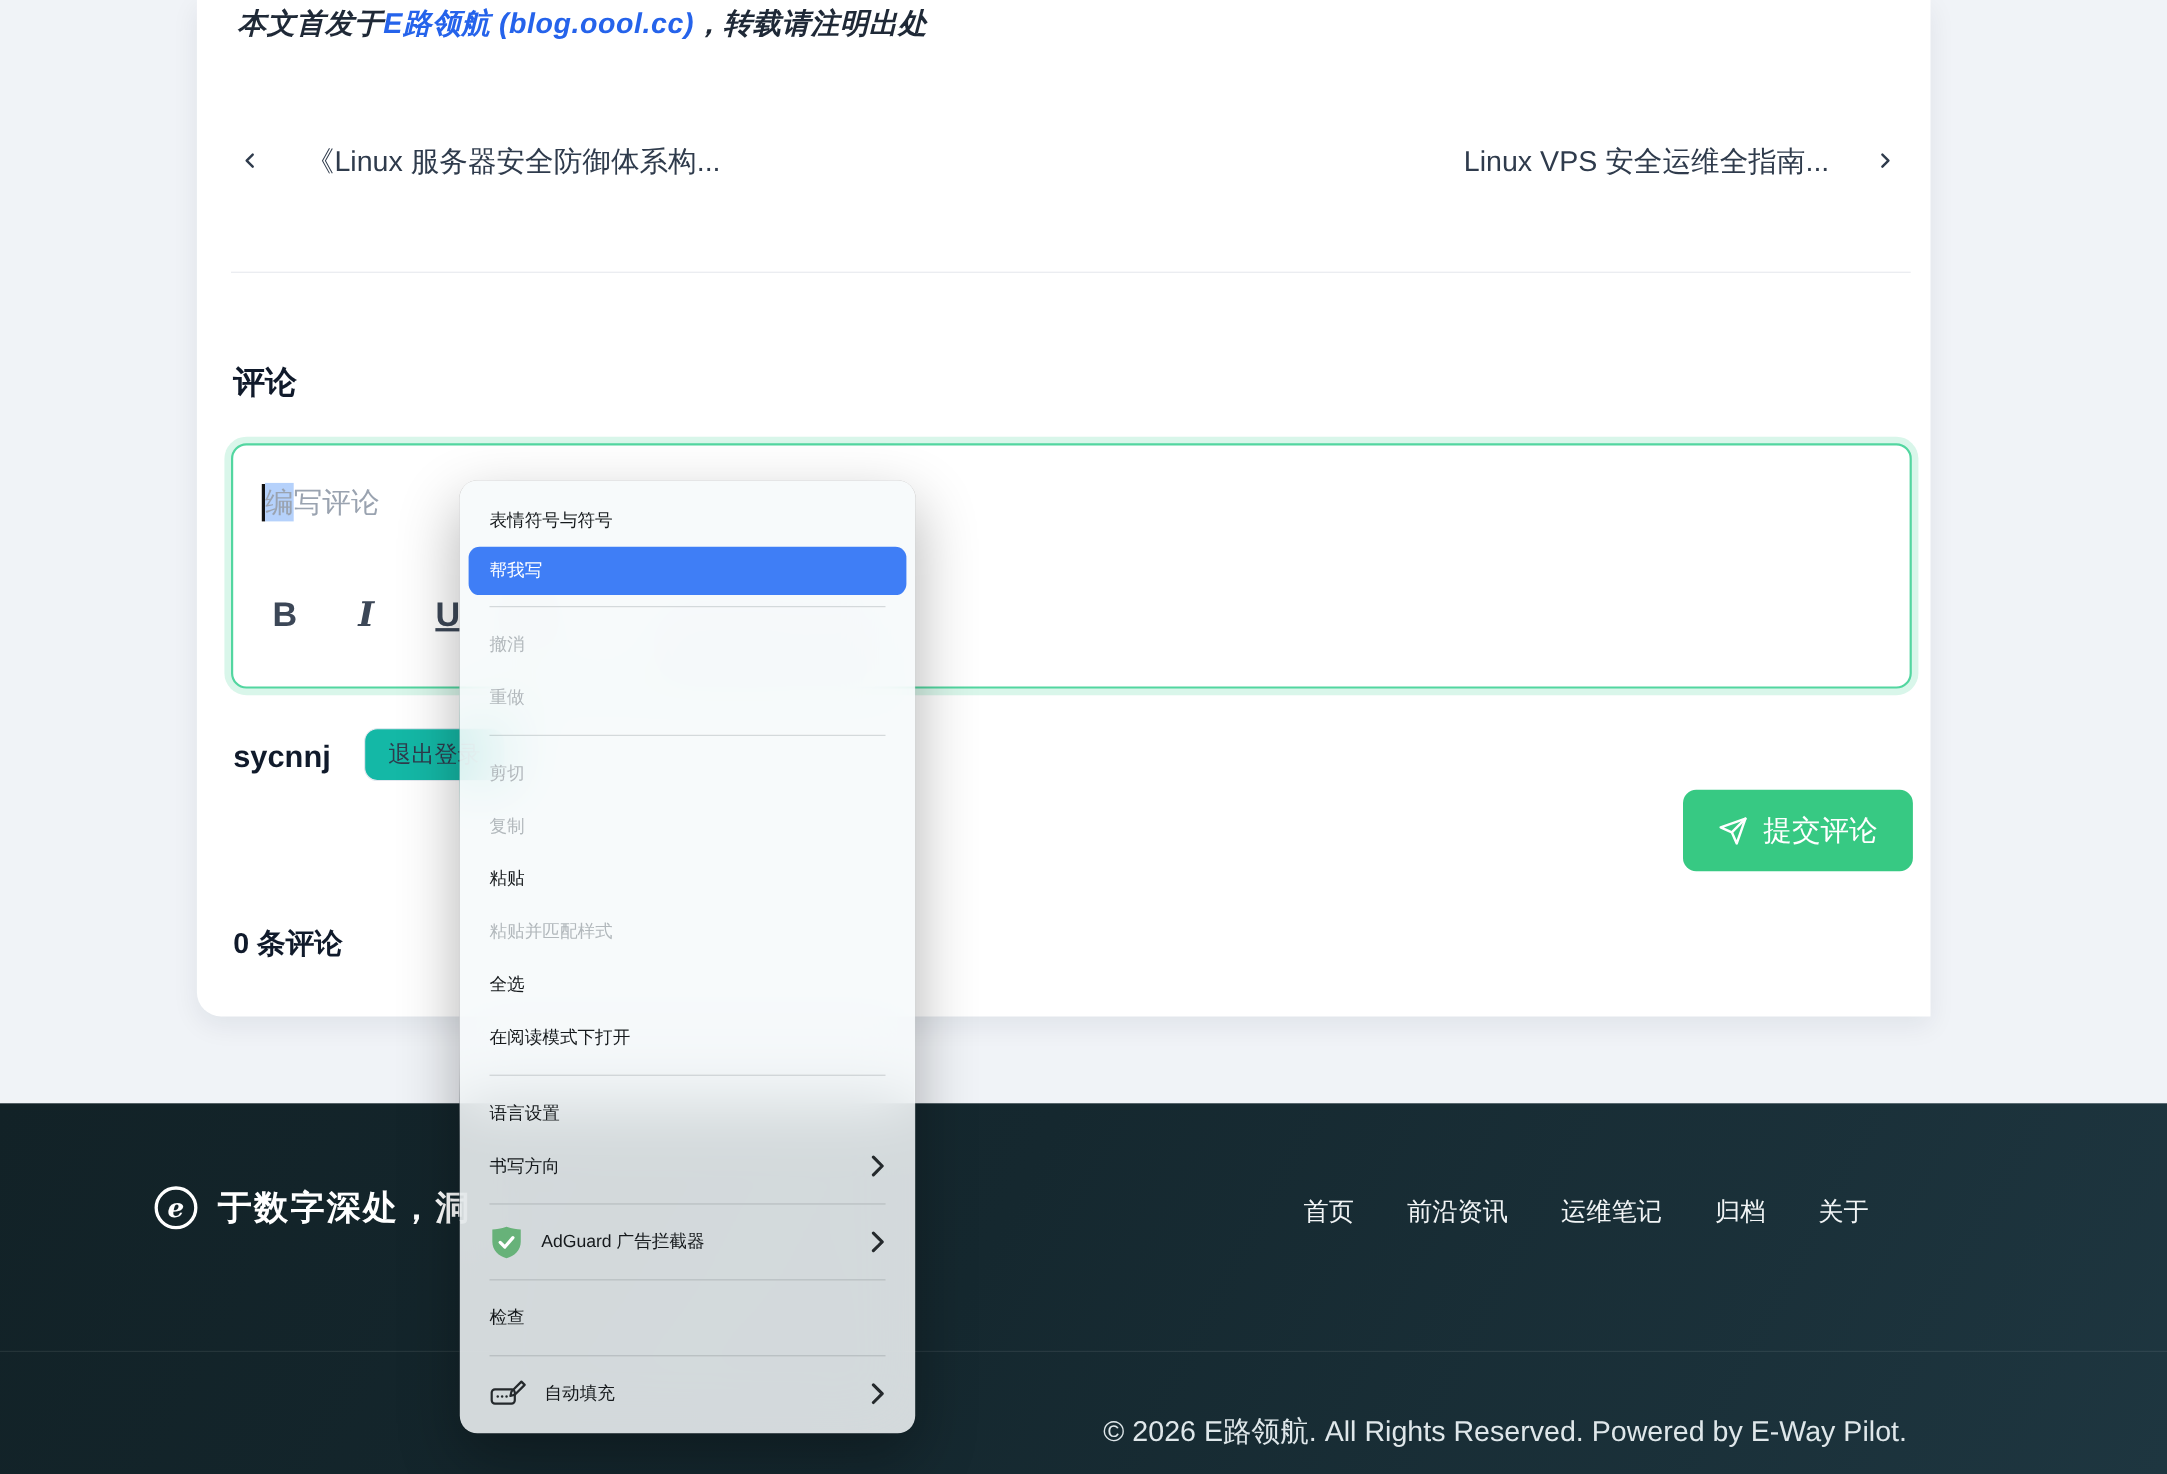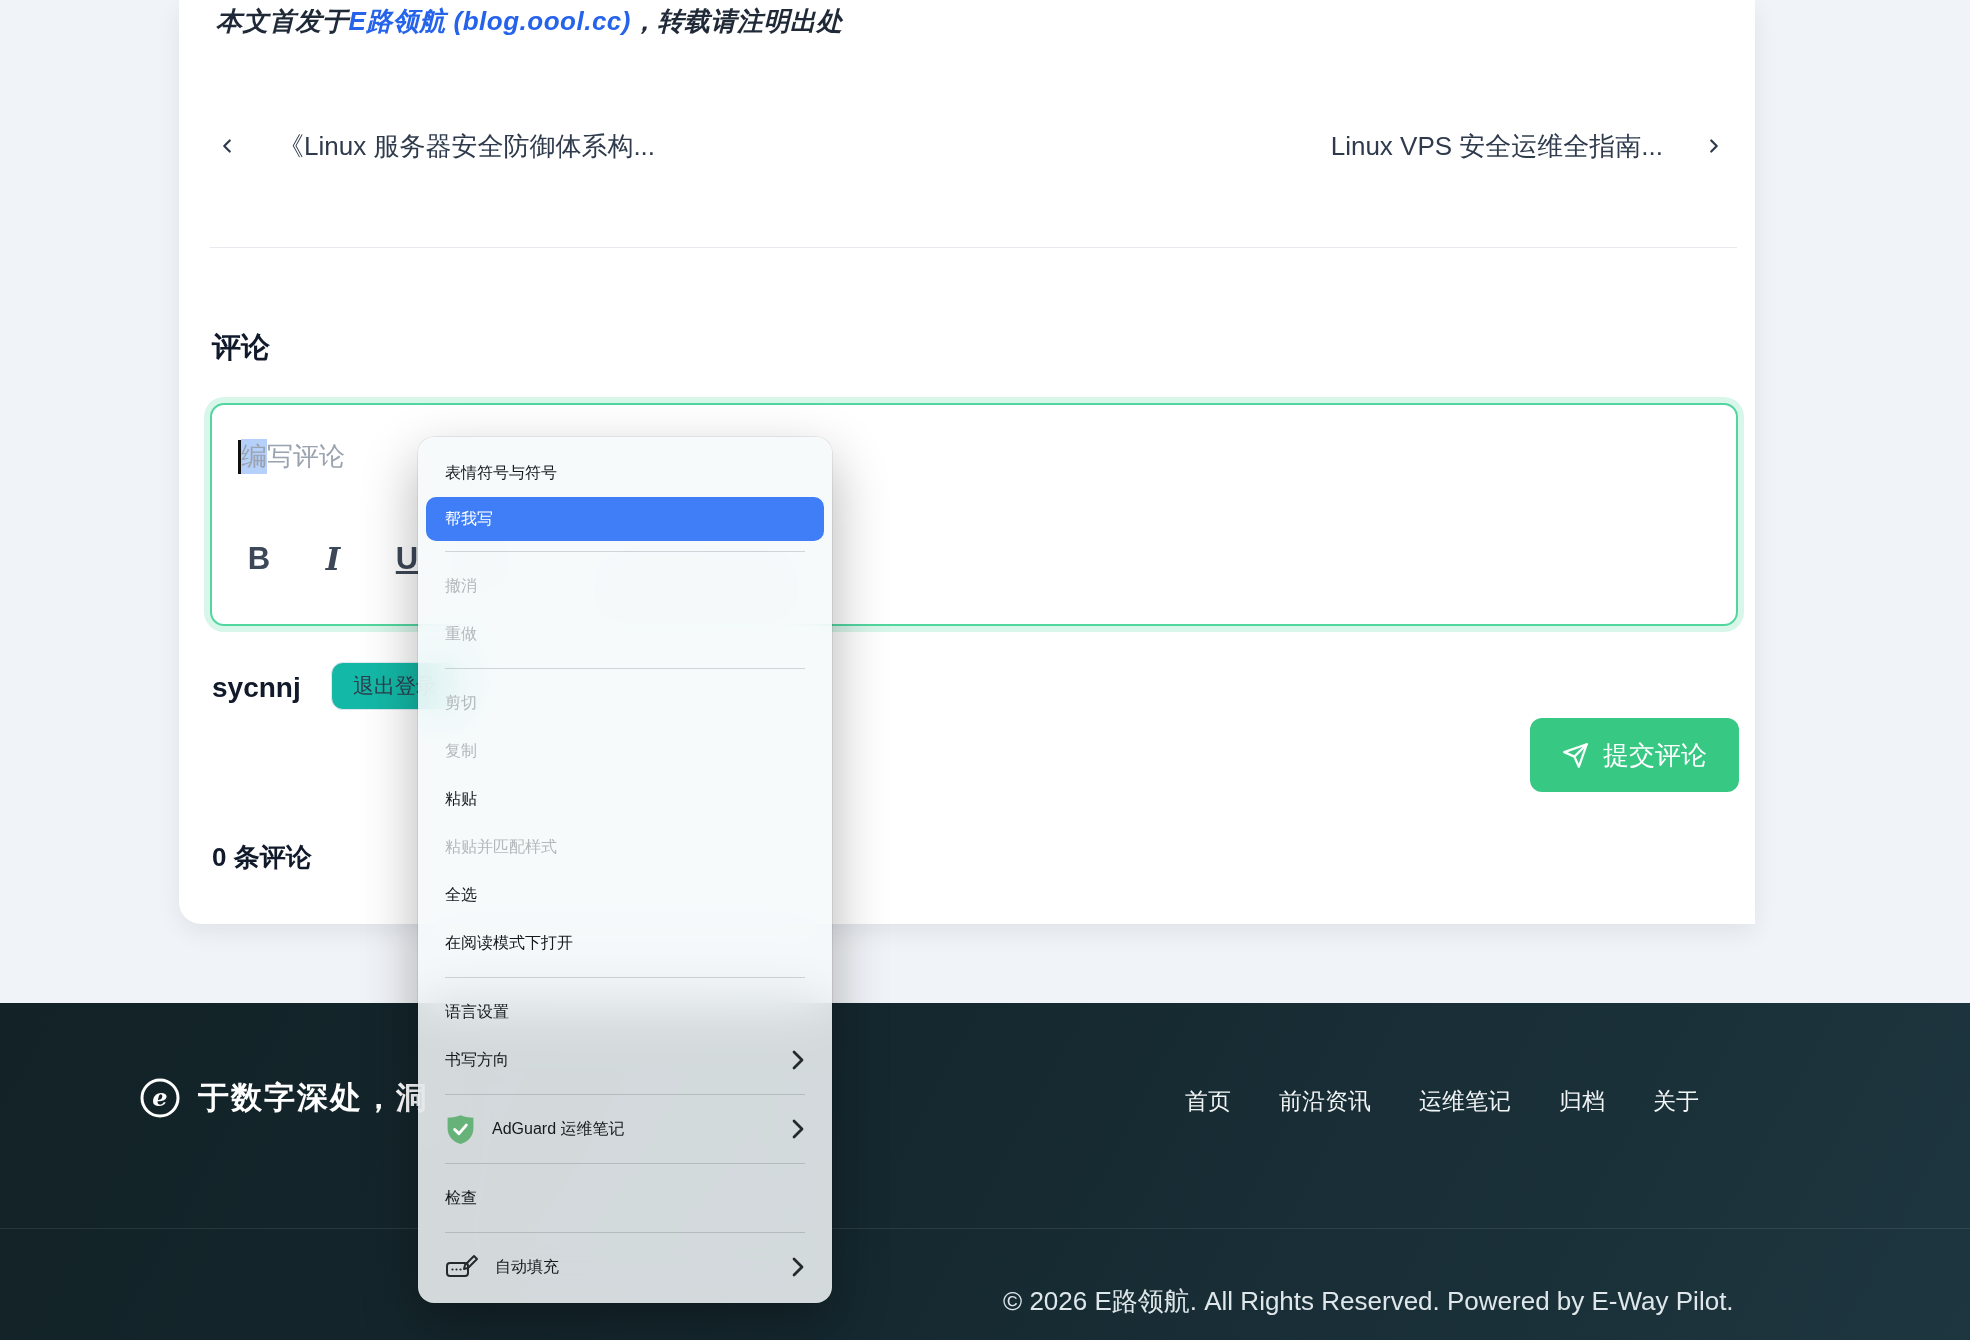--- a/index.html
+++ b/index.html
@@ -264,21 +264,21 @@
       </span>
     </div>
     <div class="sep"></div>
     <div class="mi">
       <span style="display:flex;">
         <svg width="31" height="31" viewBox="0 0 24 24">
           <path d="M12 1 C8.2 2.4 4.6 2.9 2 2.9 v8.6 C2 17.6 6.6 21.6 12 23.2 C17.4 21.6 22 17.6 22 11.5 V2.9 C19.4 2.9 15.8 2.4 12 1 Z" fill="#67b279"></path>
           <polyline points="7.5 12 10.8 15.2 16.5 8.6" fill="none" stroke="#ffffff" stroke-width="2.3" stroke-linecap="round" stroke-linejoin="round"></polyline>
         </svg>
       </span>
-      <span class="lbl">AdGuard 运维笔记</span>
+      <span class="lbl">AdGuard 广告拦截器</span>
       <span class="chev">
         <svg width="14" height="22" viewBox="0 0 14 22" fill="none" stroke="#24292c" stroke-width="2.8" stroke-linecap="round" stroke-linejoin="round">
             <polyline points="3 3 11 11 3 19"></polyline>
           </svg>
       </span>
     </div>
     <div class="sep"></div>
     <div class="mi">
         <span class="lbl">检查</span>
       </div>

